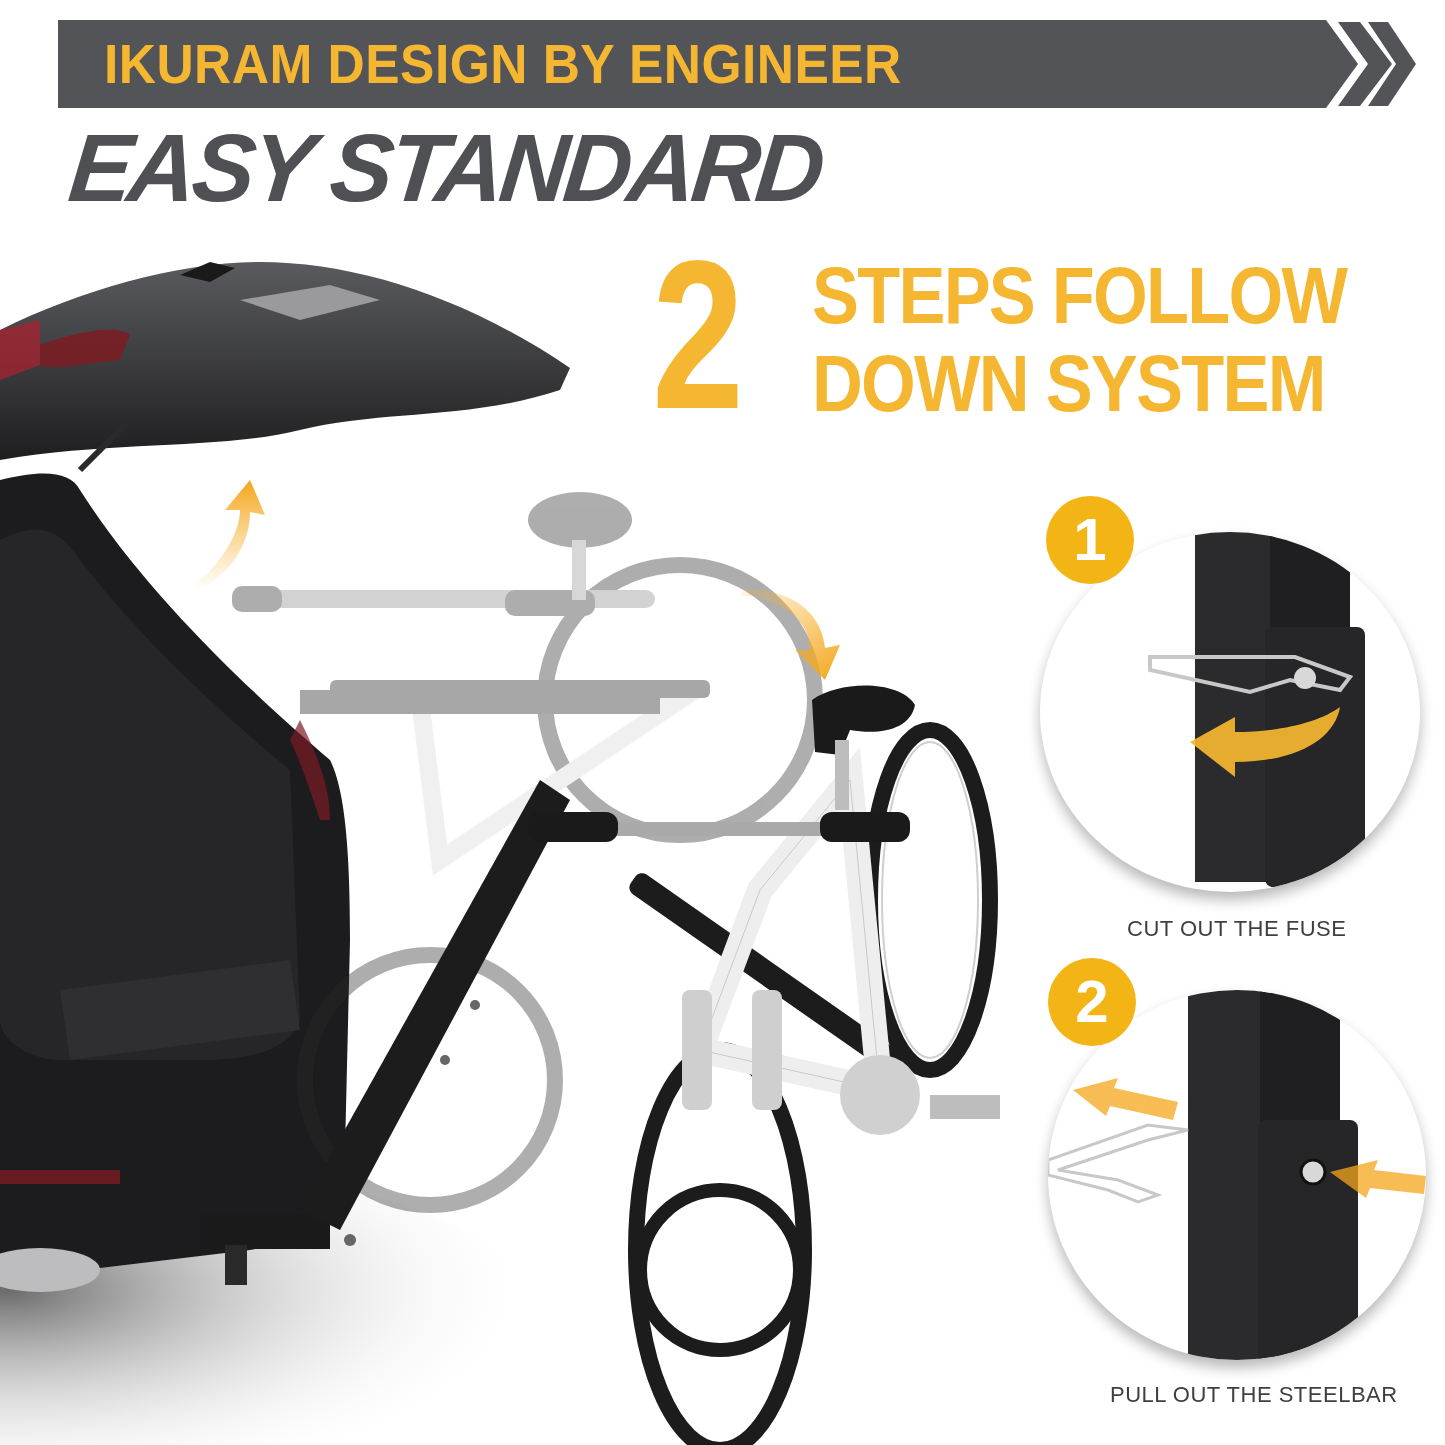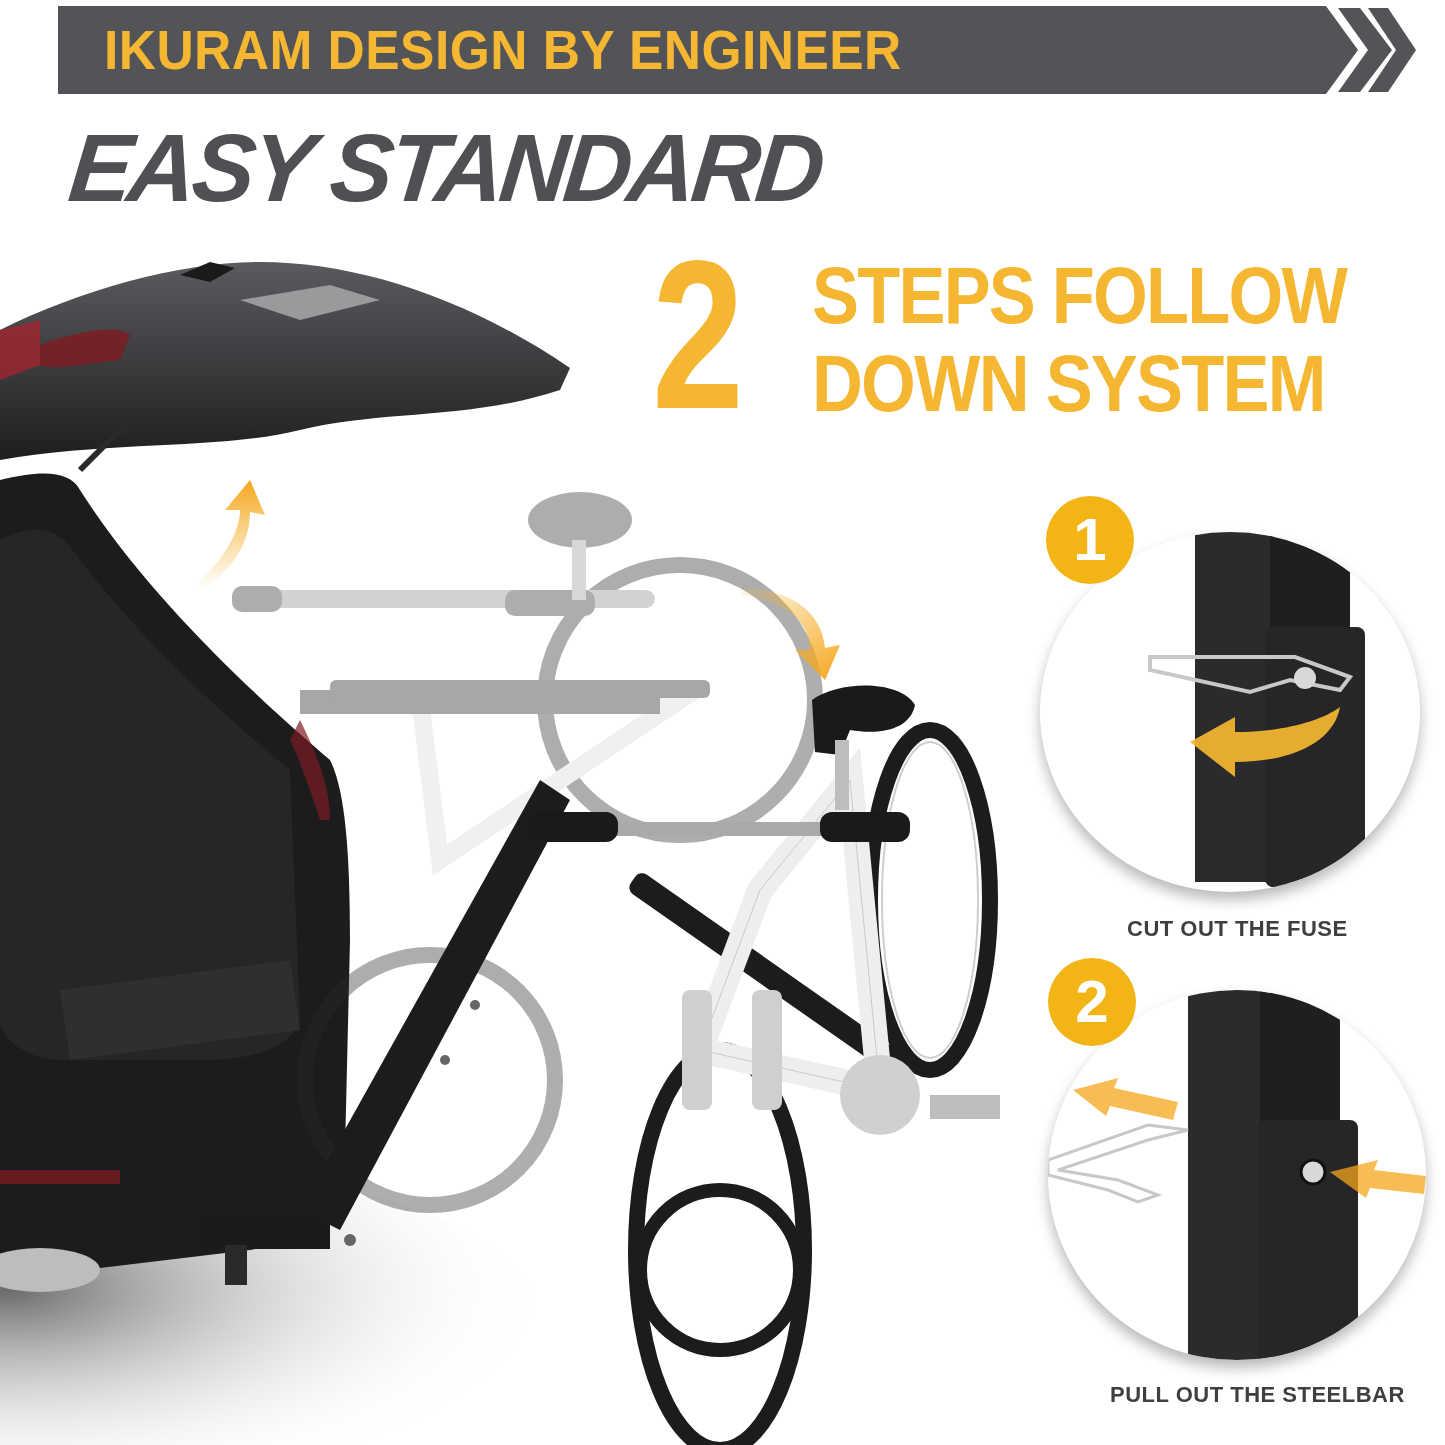--- a/index.html
+++ b/index.html
@@ -1,39 +1,39 @@
 <!DOCTYPE html>
 <html><head>
 <meta charset="utf-8">
 <style>
   html, body { margin:0; padding:0; background:#ffffff; }
   body { width:1445px; height:1445px; position:relative; overflow:hidden;
          font-family:"Liberation Sans", "DejaVu Sans", sans-serif; }
-  .banner { position:absolute; left:58px; top:6px; width:1360px; height:72px; }
+  .banner { position:absolute; left:58px; top:20px; width:1360px; height:72px; }
   .banner svg { position:absolute; left:0; top:0; }
   .banner-title { position:absolute; left:46px; top:14px; font-size:56px; font-weight:700;
                   color:#F5B731; letter-spacing:0.5px; line-height:60px;
                   transform:scaleX(0.92); transform-origin:left center; white-space:nowrap; }
   .headline { position:absolute; left:70px; top:118px; font-size:96px; font-weight:900;
               font-style:italic; color:#4F5053; letter-spacing:-4px; line-height:100px;
               transform:skewX(-6deg) scaleX(0.98); transform-origin:left center; white-space:nowrap; }
   .big-two { position:absolute; left:652px; top:245px; font-size:212px; font-weight:900;
              color:#F5B731; line-height:180px; transform:scaleX(0.78); transform-origin:left top; }
   .steps-line { position:absolute; left:812px; font-size:80px; font-weight:900; color:#F5B731;
                 line-height:80px; letter-spacing:-2px; transform:scaleX(0.88); transform-origin:left top;
                 white-space:nowrap; }
   .steps-line.l1 { top:256px; }
   .steps-line.l2 { top:344px; }
   .scene { position:absolute; left:0; top:240px; width:1040px; height:1205px; }
   .step { position:absolute; }
   .step-circle { position:absolute; border-radius:50%; background:#ffffff;
                  box-shadow: 0 8px 14px rgba(0,0,0,0.28); overflow:hidden; }
   .step-badge { position:absolute; width:88px; height:88px; border-radius:50%; background:#F3B416;
                 color:#ffffff; font-size:60px; font-weight:900; text-align:center; line-height:88px; }
-  .step-caption { position:absolute; font-size:22px; font-weight:700; color:#3E3F42;
+  .step-caption { position:absolute; font-size:22px; font-weight:400; color:#3E3F42;
                   letter-spacing:0.5px; white-space:nowrap; }
 </style>
 </head>
 <body>
 
 <div class="banner">
   <svg width="1360" height="90" viewBox="0 0 1360 90">
     <polygon points="0,0 1268,0 1300,44 1268,88 0,88" fill="#535457"></polygon>
     <g>
       <polygon points="1280,2 1302,2 1334,44 1302,86 1280,86 1310,44" fill="#535457"></polygon>

